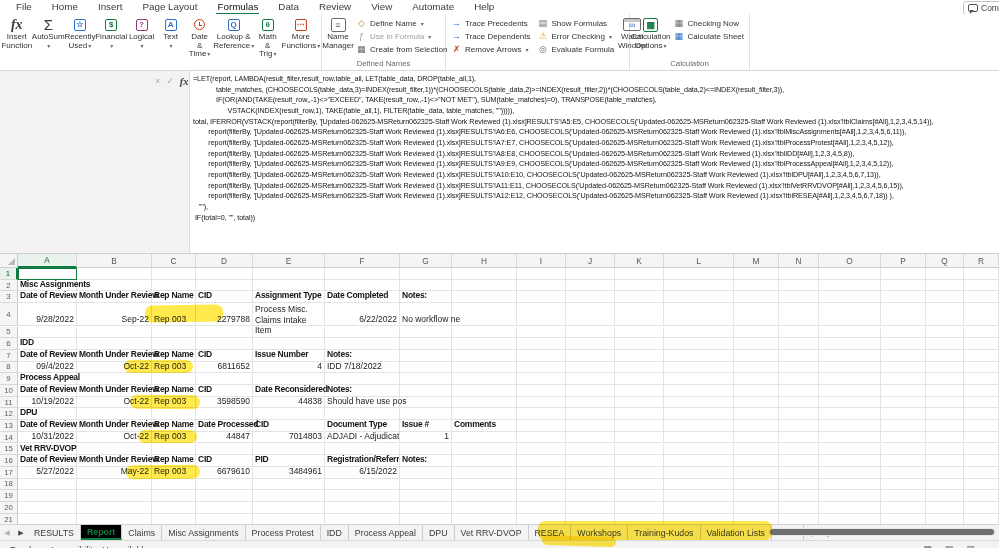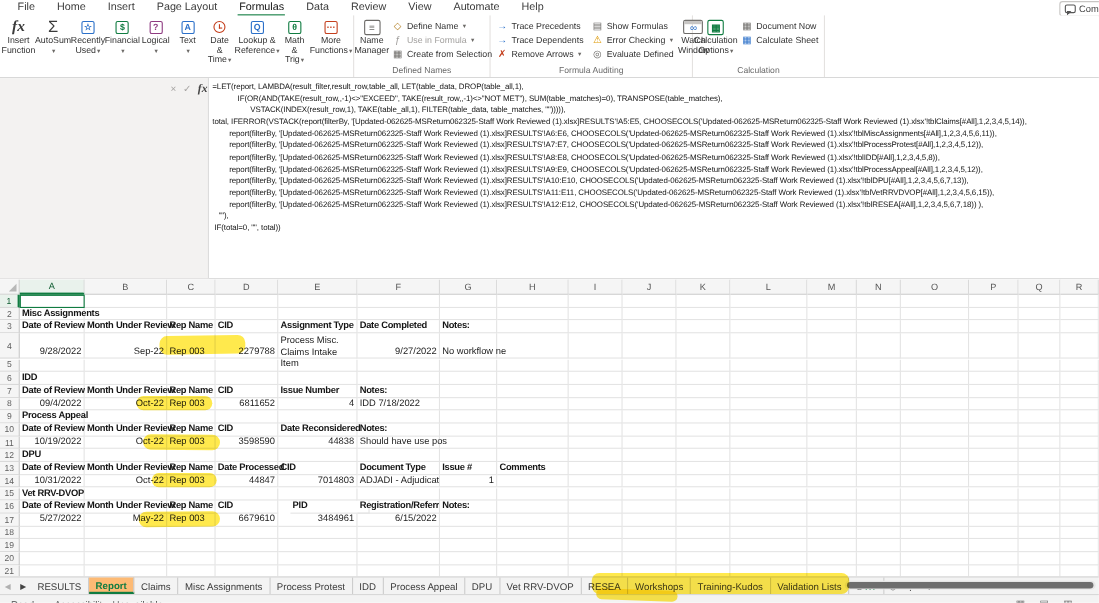--- a/index.html
+++ b/index.html
@@ -63,21 +63,21 @@
   .cell.b{font-weight:bold;letter-spacing:-0.25px;color:#151515;}
   .cell.r{justify-content:flex-end;}
   .cell.clipc{overflow:hidden;}
   .cell.wrap{white-space:pre-line;align-items:flex-start;line-height:10.4px;padding-top:1px;}
   #a1sel{position:absolute;border:1.5px solid #107C41;box-sizing:border-box;pointer-events:none;}
   
   #tabbar{position:absolute;left:0;top:524px;width:999px;height:16px;background:#f3f3f3;border-top:1px solid #d4d4d4;display:flex;align-items:stretch;box-sizing:border-box;}
   .tnav{width:14px;display:flex;align-items:center;justify-content:center;font-size:7px;color:#444;}
   .tnav.dim{color:#b0b0b0;}
   .stab{display:flex;align-items:center;padding:0 6px;font-size:8.8px;color:#3c3c3c;border-right:1px solid #cdcdcd;white-space:nowrap;cursor:default;}
-  .stab.active{background:#fdba74;color:#107C41;font-weight:bold;border-bottom:2px solid #107C41;box-sizing:border-box;}
+  .stab.active{background:#000000;color:#107C41;font-weight:bold;border-bottom:2px solid #107C41;box-sizing:border-box;}
   .stab .dots{color:#107C41;font-weight:bold;letter-spacing:1px;margin-left:2px;}
   .tctl{display:flex;align-items:center;justify-content:center;width:16px;font-size:9px;color:#555;}
   #hscroll-track{position:absolute;left:768px;top:528px;width:228px;height:8px;border-radius:4px;background:#e6e6e6;}
   #hscroll-thumb{position:absolute;left:2px;top:1px;width:224px;height:6px;border-radius:3px;background:#6e6e6e;}
   
   #statusbar{position:absolute;left:0;top:540px;width:999px;height:16px;background:#f3f3f3;border-top:1px solid #d8d8d8;box-sizing:border-box;font-size:8.8px;color:#444;}
   #statusbar .left{position:absolute;left:10px;top:4px;display:flex;gap:14px;align-items:center;}
   #statusbar .right{position:absolute;right:24px;top:3px;display:flex;gap:13px;font-size:9px;color:#666;}
   
   .marker{position:absolute;background:#ffe31a;opacity:0.78;mix-blend-mode:multiply;border-radius:7px;pointer-events:none;z-index:40;}
@@ -236,44 +236,43 @@
             <span class="g-small c-gray">▤</span>
             <span>Show Formulas</span>
           </div>
           <div class="rbtn-sm">
             <span class="g-small c-amber">⚠</span>
             <span>Error Checking</span>
             <span class="dd">▾</span>
           </div>
           <div class="rbtn-sm">
             <span class="g-small c-gray">◎</span>
-            <span>Evaluate Defined</span>
+            <span>Evaluate Formula</span>
           </div>
         </div>
         <div class="rbtn-lg">
           <div class="ric">
             <span class="ic-watch">∞</span>
           </div>
           <div class="rlbl">Watch<div>Window</div></div>
         </div>
       </div>
-      <div class="rg-label">Formula Auditing</div>
     </div>
     <div class="rgroup rg4">
       <div class="rg-content">
         <div class="rbtn-lg">
           <div class="ric">
             <span class="bx lg c-green">▦</span>
           </div>
           <div class="rlbl">Calculation<div>Options<span class="dd">▾</span></div></div>
         </div>
         <div class="rcol">
           <div class="rbtn-sm">
             <span class="g-small c-gray">▦</span>
-            <span>Document Now</span>
+            <span>Checking Now</span>
           </div>
           <div class="rbtn-sm">
             <span class="g-small c-blue2">▦</span>
             <span>Calculate Sheet</span>
           </div>
         </div>
       </div>
       <div class="rg-label">Calculation</div>
     </div>
   </div>
@@ -281,20 +280,21 @@
 <div id="fbar">
   <div id="fbar-left">
     <div id="fb-btns">
       <span class="fbtn">×</span>
       <span class="fbtn">✓</span>
       <span class="fbtn fx">fx</span>
     </div>
   </div>
   <div id="flines">
       <div class="fline">=LET(report, LAMBDA(result_filter,result_row,table_all, LET(table_data, DROP(table_all,1),</div>
+      <div class="fline">            table_matches, (CHOOSECOLS(table_data,3)=INDEX(result_filter,1))*(CHOOSECOLS(table_data,2)&gt;=INDEX(result_filter,2))*(CHOOSECOLS(table_data,2)&lt;=INDEX(result_filter,3)),</div>
       <div class="fline">            IF(OR(AND(TAKE(result_row,,-1)&lt;&gt;"EXCEED", TAKE(result_row,,-1)&lt;&gt;"NOT MET"), SUM(table_matches)=0), TRANSPOSE(table_matches),</div>
       <div class="fline">                  VSTACK(INDEX(result_row,1), TAKE(table_all,1), FILTER(table_data, table_matches, ""))))),</div>
       <div class="fline">total, IFERROR(VSTACK(report(filterBy, '[Updated-062625-MSReturn062325-Staff Work Reviewed (1).xlsx]RESULTS'!A5:E5, CHOOSECOLS('Updated-062625-MSReturn062325-Staff Work Reviewed (1).xlsx'!tblClaims[#All],1,2,3,4,5,14)),</div>
       <div class="fline">        report(filterBy, '[Updated-062625-MSReturn062325-Staff Work Reviewed (1).xlsx]RESULTS'!A6:E6, CHOOSECOLS('Updated-062625-MSReturn062325-Staff Work Reviewed (1).xlsx'!tblMiscAssignments[#All],1,2,3,4,5,6,11)),</div>
       <div class="fline">        report(filterBy, '[Updated-062625-MSReturn062325-Staff Work Reviewed (1).xlsx]RESULTS'!A7:E7, CHOOSECOLS('Updated-062625-MSReturn062325-Staff Work Reviewed (1).xlsx'!tblProcessProtest[#All],1,2,3,4,5,12)),</div>
       <div class="fline">        report(filterBy, '[Updated-062625-MSReturn062325-Staff Work Reviewed (1).xlsx]RESULTS'!A8:E8, CHOOSECOLS('Updated-062625-MSReturn062325-Staff Work Reviewed (1).xlsx'!tblIDD[#All],1,2,3,4,5,8)),</div>
       <div class="fline">        report(filterBy, '[Updated-062625-MSReturn062325-Staff Work Reviewed (1).xlsx]RESULTS'!A9:E9, CHOOSECOLS('Updated-062625-MSReturn062325-Staff Work Reviewed (1).xlsx'!tblProcessAppeal[#All],1,2,3,4,5,12)),</div>
       <div class="fline">        report(filterBy, '[Updated-062625-MSReturn062325-Staff Work Reviewed (1).xlsx]RESULTS'!A10:E10, CHOOSECOLS('Updated-062625-MSReturn062325-Staff Work Reviewed (1).xlsx'!tblDPU[#All],1,2,3,4,5,6,7,13)),</div>
       <div class="fline">        report(filterBy, '[Updated-062625-MSReturn062325-Staff Work Reviewed (1).xlsx]RESULTS'!A11:E11, CHOOSECOLS('Updated-062625-MSReturn062325-Staff Work Reviewed (1).xlsx'!tblVetRRVDVOP[#All],1,2,3,4,5,6,15)),</div>
       <div class="fline">        report(filterBy, '[Updated-062625-MSReturn062325-Staff Work Reviewed (1).xlsx]RESULTS'!A12:E12, CHOOSECOLS('Updated-062625-MSReturn062325-Staff Work Reviewed (1).xlsx'!tblRESEA[#All],1,2,3,4,5,6,7,18)) ),</div>
@@ -390,21 +390,21 @@
         <div class="cell" style="left: 964px; width: 35px;"></div>
       </div>
       <div class="grow" style="top: 35.1px; height: 23.4px;">
         <div class="rowhdr">4</div>
         <div class="cell r" style="left: 18px; width: 59px;">9/28/2022</div>
         <div class="cell r" style="left: 77px; width: 75px;">Sep-22</div>
         <div class="cell" style="left: 152px; width: 44px;">Rep 003</div>
         <div class="cell r" style="left: 196px; width: 57px;">2279788</div>
         <div class="cell wrap" style="left: 253px; width: 72px;">Process Misc.
 Claims Intake Item</div>
-        <div class="cell r" style="left: 325px; width: 75px;">9/27/2022</div>
+        <div class="cell r" style="left: 325px; width: 75px;">6/22/2022</div>
         <div class="cell" style="left: 400px; width: 52px;">No workflow ne</div>
         <div class="cell" style="left: 452px; width: 65px;"></div>
         <div class="cell" style="left: 517px; width: 49px;"></div>
         <div class="cell" style="left: 566px; width: 49px;"></div>
         <div class="cell" style="left: 615px; width: 49px;"></div>
         <div class="cell" style="left: 664px; width: 70px;"></div>
         <div class="cell" style="left: 734px; width: 45px;"></div>
         <div class="cell" style="left: 779px; width: 40px;"></div>
         <div class="cell" style="left: 819px; width: 62px;"></div>
         <div class="cell" style="left: 881px; width: 45px;"></div>
@@ -641,21 +641,21 @@
         <div class="cell" style="left: 881px; width: 45px;"></div>
         <div class="cell" style="left: 926px; width: 38px;"></div>
         <div class="cell" style="left: 964px; width: 35px;"></div>
       </div>
       <div class="grow" style="top: 187.2px; height: 11.7px;">
         <div class="rowhdr">16</div>
         <div class="cell b" style="left: 18px; width: 59px;">Date of Review</div>
         <div class="cell b" style="left: 77px; width: 75px;">Month Under Review</div>
         <div class="cell b" style="left: 152px; width: 44px;">Rep Name</div>
         <div class="cell b" style="left: 196px; width: 57px;">CID</div>
-        <div class="cell b" style="left: 264px; width: 72px;">PID</div>
+        <div class="cell b" style="left: 253px; width: 72px;">PID</div>
         <div class="cell b clipc" style="left: 325px; width: 75px;">Registration/Referra</div>
         <div class="cell b" style="left: 400px; width: 52px;">Notes:</div>
         <div class="cell" style="left: 452px; width: 65px;"></div>
         <div class="cell" style="left: 517px; width: 49px;"></div>
         <div class="cell" style="left: 566px; width: 49px;"></div>
         <div class="cell" style="left: 615px; width: 49px;"></div>
         <div class="cell" style="left: 664px; width: 70px;"></div>
         <div class="cell" style="left: 734px; width: 45px;"></div>
         <div class="cell" style="left: 779px; width: 40px;"></div>
         <div class="cell" style="left: 819px; width: 62px;"></div>

